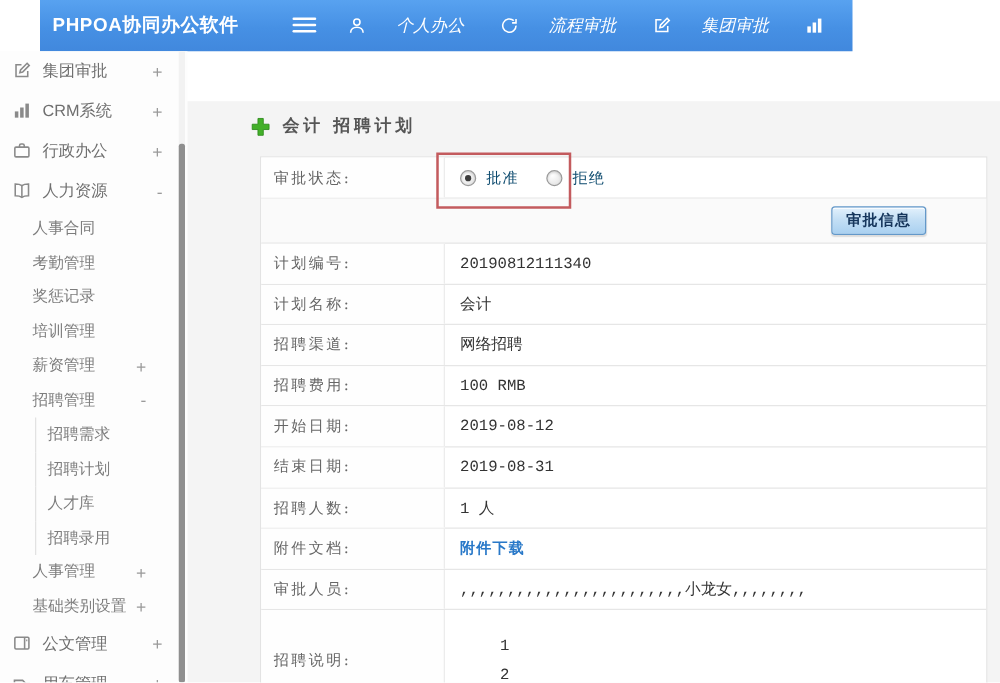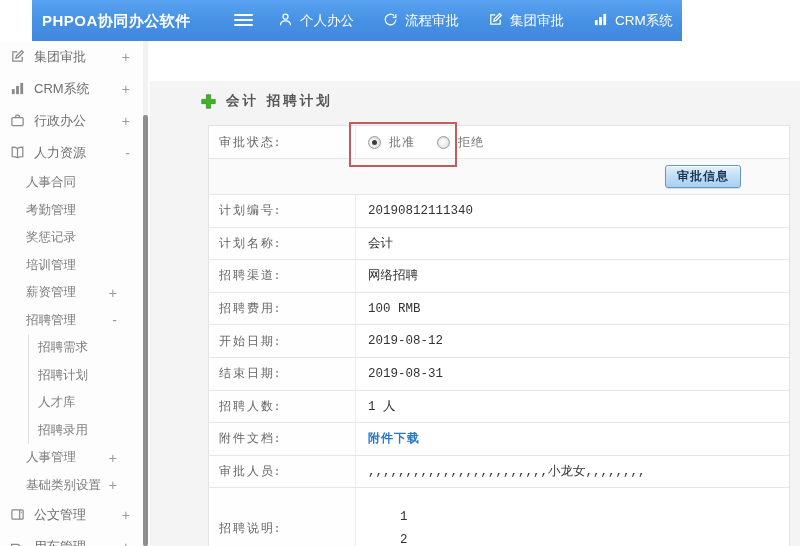--- a/index.html
+++ b/index.html
@@ -6,21 +6,21 @@
   html,body { width:800px; height:546px; overflow:hidden; background:#fff; }
   #app { position:relative; width:800px; height:546px; font-family:"Liberation Sans",sans-serif; }
 
   
   .topbar { position:absolute; top:0; left:0; width:650px; height:41px;
     background:linear-gradient(180deg,#58a2f0 0%,#4690e4 55%,#4188dd 100%); color:#fff;margin-left:32px; }
   .brand { position:absolute; left:10px; top:0; line-height:41px; font-size:15px; font-weight:bold; letter-spacing:.5px; }
   .hamburger { position:absolute; left:202px; top:14px; width:19px; height:13px; cursor:pointer; }
   .hamburger i { display:block; height:2px; background:#fff; margin-bottom:3px; border-radius:1px; }
   .topnav { position:absolute; left:246px; top:0; height:41px; display:flex; align-items:center; gap:29px; }
-  .topnav-item { display:flex; gap:7px; font-size:13.5px; color:#fff; cursor:pointer; white-space:nowrap; }
+  .topnav-item { display:flex; align-items:center; gap:24px; font-size:13.5px; color:#fff; cursor:pointer; white-space:nowrap;font-style:italic; }
   .topnav-item svg { display:block; }
   .caret { width:0; height:0; border-left:5px solid transparent; border-right:5px solid transparent; border-top:6px solid #fff; margin-left:-14px; }
 
   
   .sidebar { position:absolute; top:41px; left:0; width:150px; bottom:0; background:#fdfdfd; overflow:hidden; }
   .side-track { position:absolute; top:0; right:2px; width:5px; bottom:0; background:#f2f2f2; }
   .side-thumb { position:absolute; top:74px; right:2px; width:5px; height:431px; background:#8f8f8f; border-radius:2px; }
   .snav { padding-top:0; }
   .s-item { display:flex; align-items:center; cursor:pointer; position:relative; color:#6f6f6f; }
   .s-item.lv1 { height:32px; padding-left:10px; font-size:13px; }
@@ -48,21 +48,21 @@
     font-family:"Liberation Mono","DejaVu Sans Mono",monospace; }
   .h-std { height:32.6px; }
   .h-radio { height:33px; }
   .h-btn { height:36px; background:#fafafa; }
   .h-tall { height:80px;gap:32px; }
   .h-tall .tvalue { flex-direction:column; align-items:flex-start; justify-content:center; gap:9px; }
 
   
   .radio-wrap { display:flex; align-items:center; gap:22px; }
   .radio-opt { display:flex; align-items:center; gap:8px; cursor:pointer;
-    font-family:"DejaVu Serif","Liberation Serif",serif; font-size:12px; color:#737373; letter-spacing:1px; }
+    font-family:"DejaVu Serif","Liberation Serif",serif; font-size:12px; color:#0c4a6e; letter-spacing:1px; }
   .radio { width:13px; height:13px; border-radius:50%; border:1px solid #9a9a9a;
     background:radial-gradient(circle at 35% 30%, #fff 0%, #e2e2e2 90%); position:relative;
     box-shadow:inset 0 1px 2px rgba(0,0,0,.15); }
   .radio.checked::after { content:""; position:absolute; left:3px; top:3px; width:5px; height:5px;
     border-radius:50%; background:#3c3c3c; }
 
   
   .red-box { position:absolute; left:140px; top:-4px; width:108px; height:45px;
     border:2px solid #c35b5e; pointer-events:none; z-index:5; }
 

